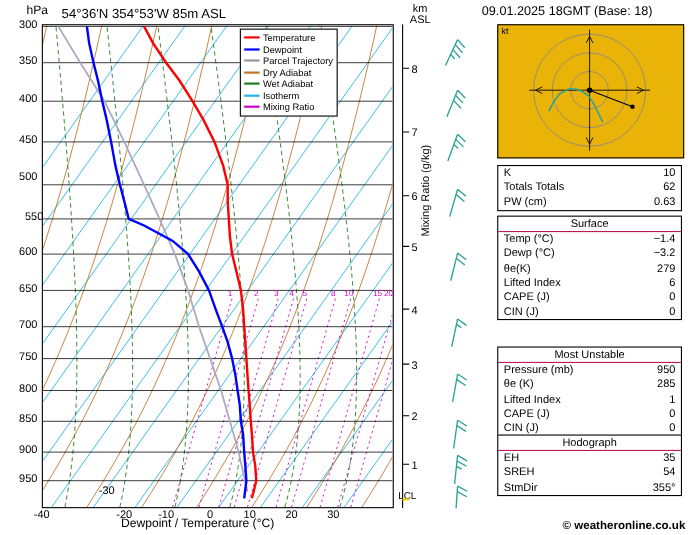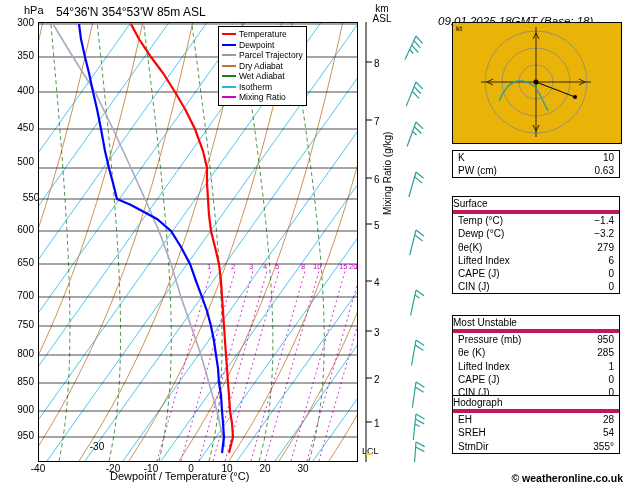--- a/index.html
+++ b/index.html
@@ -2,21 +2,21 @@
 <html><head>
 <meta charset="utf-8">
 <style>
   html,body{margin:0;padding:0;}
   body{width:629px;height:486px;background:#ffffff;font-family:"Liberation Sans",sans-serif;position:relative;overflow:hidden;}
   .abs{position:absolute;}
   
   #hpa-label{left:24px;top:4px;font-size:11px;color:#000;}
   #station-title{left:56px;top:5px;font-size:12px;color:#000;font-weight:normal;}
   #km-label{left:368px;top:4px;font-size:10px;color:#000;text-align:center;width:28px;line-height:10px;}
-  #date-title{left:438px;top:15px;font-size:11.5px;color:#000;font-style:italic;}
+  #date-title{left:438px;top:5px;font-size:11.5px;color:#000;}
   
   #plot{left:38px;top:22px;width:320px;height:440px;border:1px solid #000;box-sizing:border-box;overflow:hidden;background:#fff;}
   #plot svg{display:block;}
   .ytick{font-size:10px;color:#000;text-align:right;width:30px;}
   .xtick{font-size:10px;color:#000;text-align:center;width:30px;}
   #xaxis-label{left:110px;top:470px;font-size:11px;color:#000;}
   
   #legend{left:218px;top:26px;background:#fff;border:1px solid #000;padding:2px 3px;}
   #legend div{display:flex;align-items:center;height:10.5px;font-size:8.5px;color:#000;white-space:nowrap;}
   #legend .sw{width:14px;height:2px;margin-right:3px;display:inline-block;}
@@ -25,26 +25,26 @@
   
   #kmcol{left:360px;top:22px;width:34px;height:440px;}
   .kmtick{position:absolute;font-size:10px;color:#000;}
   #lcl-label{position:absolute;left:2px;bottom:6px;font-size:9px;color:#000;}
   
   #hodo{left:452px;top:22px;width:168px;height:120px;border:1px solid #000;background:#eab308;}
   #hodo-kt{position:absolute;left:3px;top:1px;font-size:8px;color:#000;}
   
   .tbl{left:452px;width:168px;border:1px solid #000;background:#fff;box-sizing:border-box;font-size:10px;color:#000;}
   .trow{display:flex;justify-content:space-between;padding:0 5px;height:13.2px;line-height:13.2px;}
-  .thead{height:13.2px;line-height:13.2px;font-size:10px;}
+  .thead{text-align:center;height:13.2px;line-height:13.2px;font-size:10px;}
   #tbl1{top:150px;}
   #tbl2{top:196px;}
   #tbl3{top:315px;}
   #tbl4{top:395px;}
-  .sep{border-top:4px solid #be185d;}
+  .sep{border-top:1px solid #be185d;}
   
   #footer{right:6px;bottom:2px;font-size:10.5px;color:#000;font-weight:bold;}
   .wind-col{left:396px;top:22px;width:44px;height:440px;}
 </style>
 </head>
 <body>
 
 <div class="abs" id="hpa-label">hPa</div>
 <div class="abs" id="station-title">54°36'N  354°53'W  85m ASL</div>
 <div class="abs" id="km-label">
@@ -327,20 +327,24 @@
     <line x1="83" y1="59" x2="122" y2="74" stroke="#000" stroke-width="1"></line>
   </svg>
 </div>
 
 <div class="abs tbl" id="tbl1">
   <div class="trow">
       <span>K</span>
       <span>10</span>
     </div>
   <div class="trow">
+      <span>Totals Totals</span>
+      <span>62</span>
+    </div>
+  <div class="trow">
       <span>PW (cm)</span>
       <span>0.63</span>
     </div>
 </div>
 
 <div class="abs tbl" id="tbl2">
   <div class="thead">Surface</div>
   <div class="trow sep">
       <span>Temp (°C)</span>
       <span>−1.4</span>
@@ -388,21 +392,21 @@
   <div class="trow">
       <span>CIN (J)</span>
       <span>0</span>
     </div>
 </div>
 
 <div class="abs tbl" id="tbl4">
   <div class="thead">Hodograph</div>
   <div class="trow sep">
       <span>EH</span>
-      <span>28</span>
+      <span>35</span>
     </div>
   <div class="trow">
       <span>SREH</span>
       <span>54</span>
     </div>
   <div class="trow">
       <span>StmDir</span>
       <span>355°</span>
     </div>
 </div>

